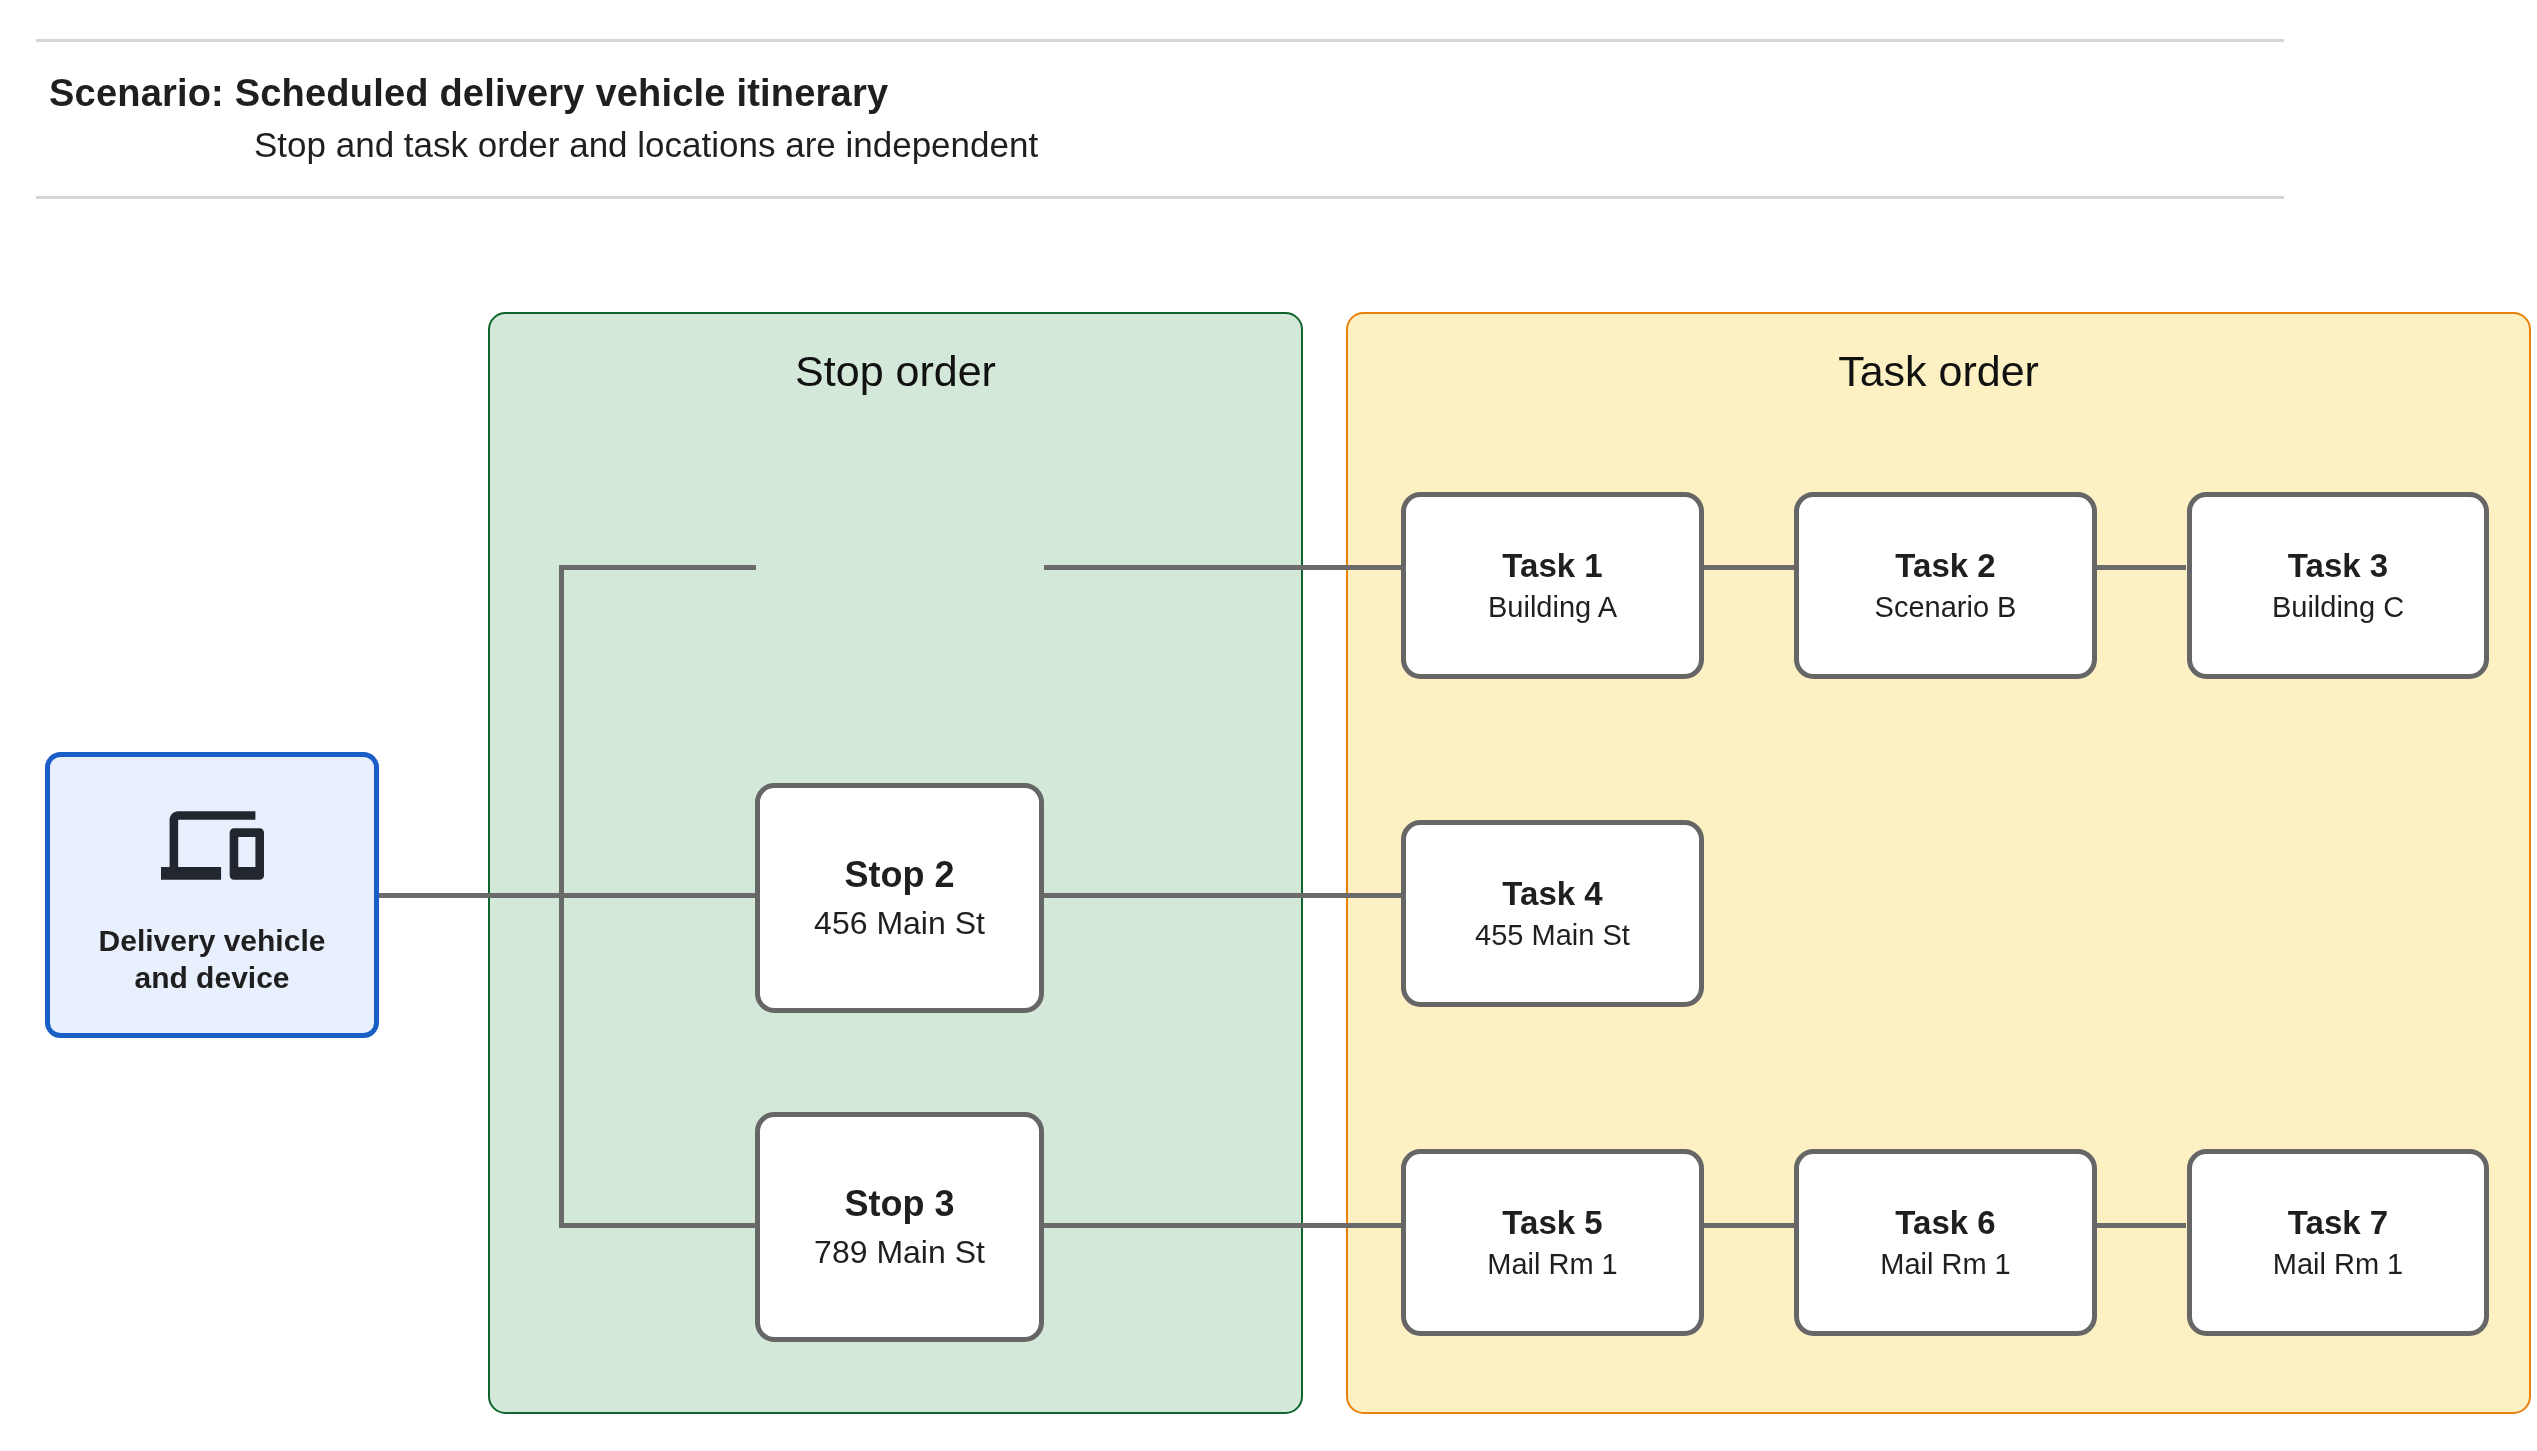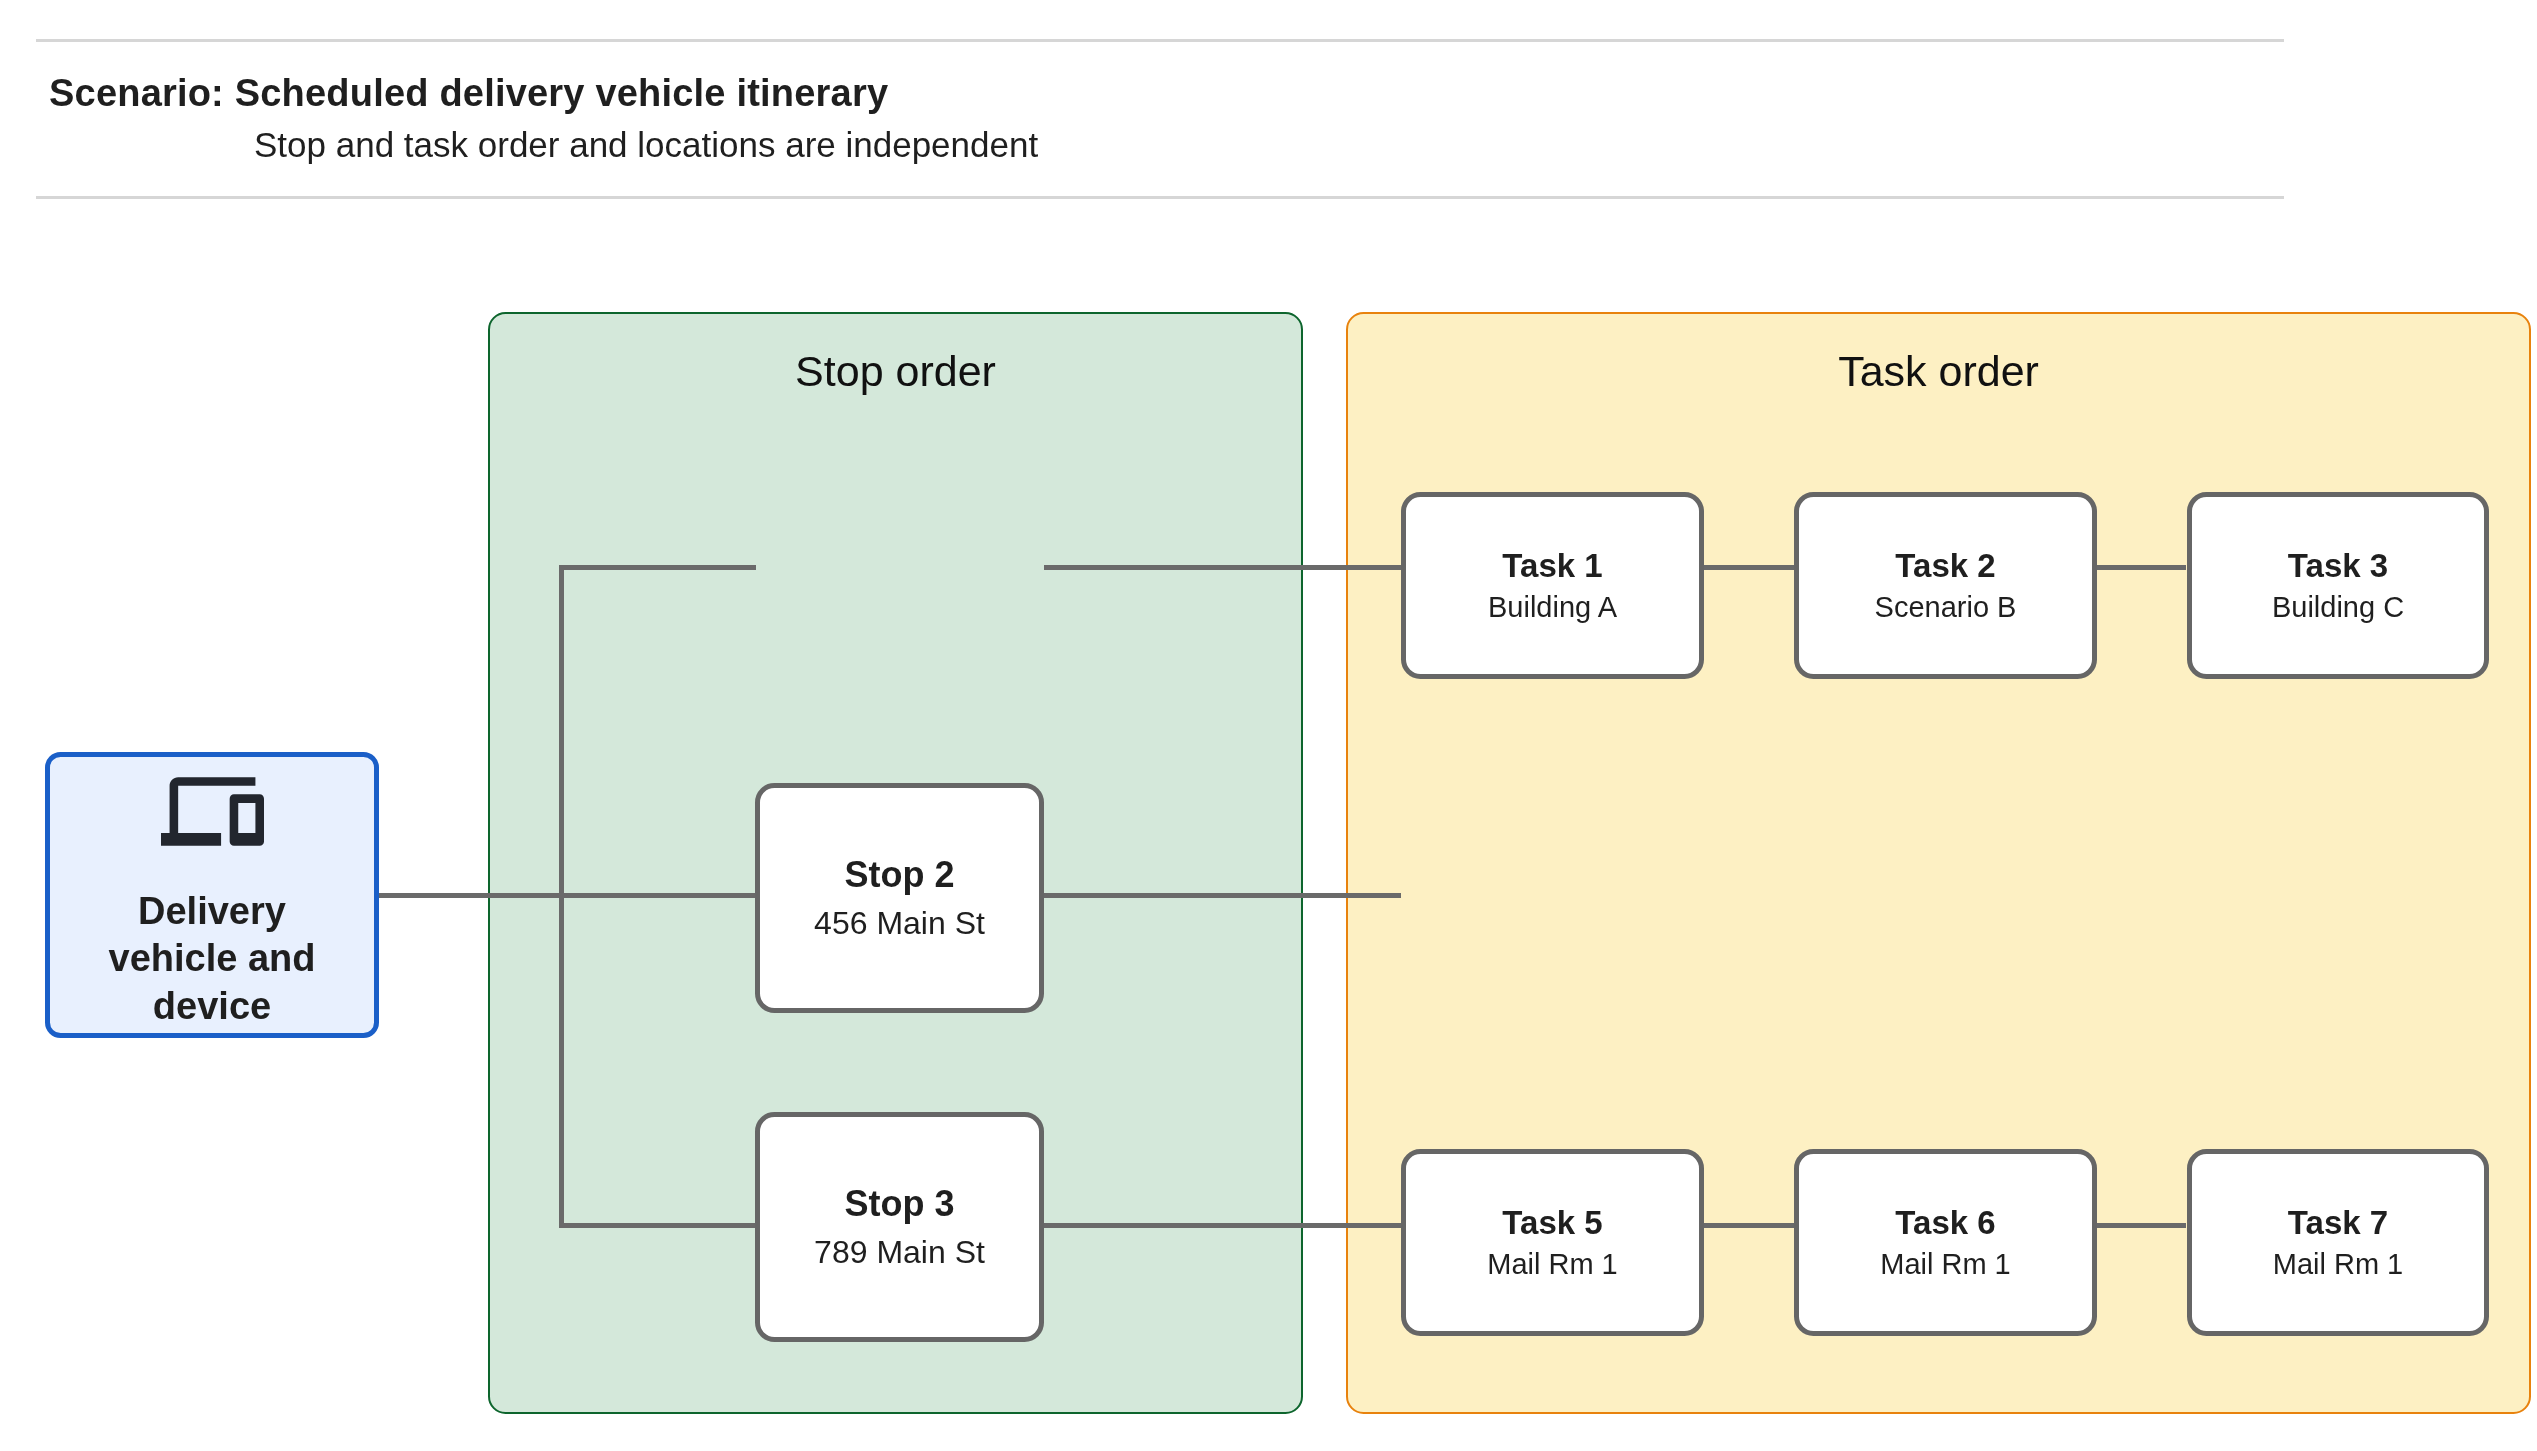--- a/index.html
+++ b/index.html
@@ -26,21 +26,21 @@
   .stop-node{left:755px;width:289px;height:230px;}
   .stop-node .node-title{font-size:36px;}
   .stop-node .node-loc{font-size:32px;}
   .task-node{width:303px;height:187px;gap:5.8px;}
   .task-node .node-title{font-size:33px;}
   .task-node .node-loc{font-size:29px;}
 
   #source-box{position:absolute;left:45px;top:752px;width:334px;height:286px;background:#e8f0fe;border:5.8px solid #1a5fc8;
               border-radius:15.5px;box-sizing:border-box;z-index:3;display:flex;flex-direction:column;align-items:center;
               justify-content:center;gap:25px;text-align:center;}
-  #source-box .source-label{font-size:38px;font-weight:700;line-height:1.25;width:271px;}
+  #source-box .source-label{font-size:30px;font-weight:700;line-height:1.25;width:271px;}
   #source-box svg{display:block;}
 </style>
 </head>
 <body>
 
 <div id="canvas">
 
   <div id="hr-top" class="hr"></div>
   <div id="title">Scenario: Scheduled delivery vehicle itinerary</div>
   <div id="subtitle">Stop and task order and locations are independent</div>
@@ -89,20 +89,24 @@
   </div>
   <div class="node task-node" style="left:1794px;top:492px;">
     <div class="node-title">Task 2</div>
     <div class="node-loc">Scenario B</div>
   </div>
   <div class="node task-node" style="left:2187px;top:492px;width:302px;">
     <div class="node-title">Task 3</div>
     <div class="node-loc">Building C</div>
   </div>
 
+  <div class="node task-node" style="left:1401px;top:820px;">
+    <div class="node-title">Task 4</div>
+    <div class="node-loc">455 Main St</div>
+  </div>
 
   <div class="node task-node" style="left:1401px;top:1149px;">
     <div class="node-title">Task 5</div>
     <div class="node-loc">Mail Rm 1</div>
   </div>
   <div class="node task-node" style="left:1794px;top:1149px;">
     <div class="node-title">Task 6</div>
     <div class="node-loc">Mail Rm 1</div>
   </div>
   <div class="node task-node" style="left:2187px;top:1149px;width:302px;">

